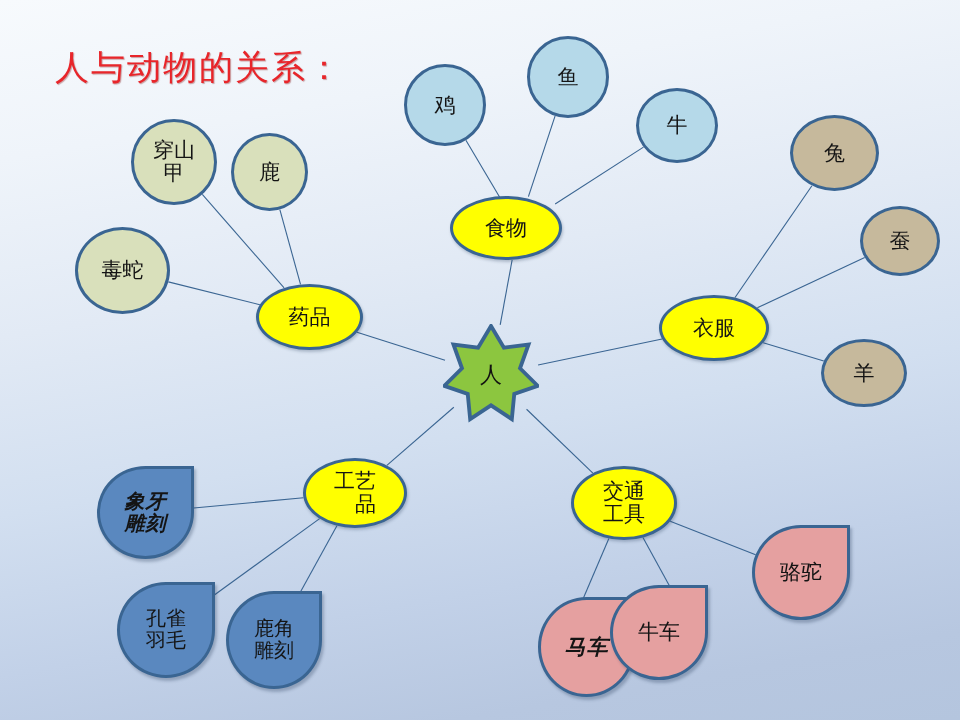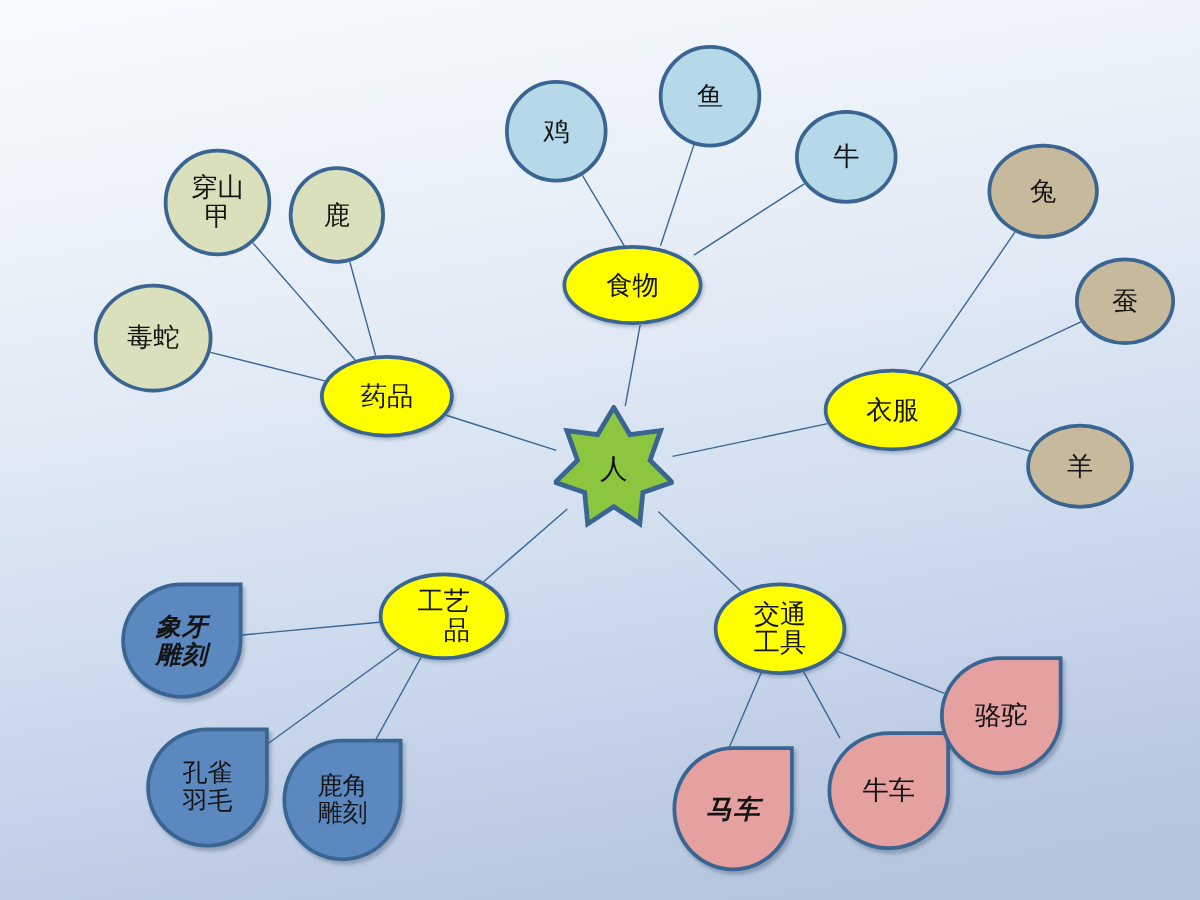--- a/index.html
+++ b/index.html
@@ -119,20 +119,21 @@
       <line x1="757.3766728886098" y1="307.71091106823087" x2="864.7238985095946" y2="257.5001119874477" stroke="#3a6592" stroke-width="1.1"></line>
       <line x1="763.1934955049953" y1="342.7580486514986" x2="823.7964586082766" y2="360.93893758248294" stroke="#3a6592" stroke-width="1.1"></line>
       <line x1="303.4901963472732" y1="497.7944685977478" x2="193.77304813072385" y2="508.0068045892644" stroke="#3a6592" stroke-width="1.1"></line>
       <line x1="319.6169531623788" y1="518.6480286600746" x2="205.38883435418188" y2="601.4483052564925" stroke="#3a6592" stroke-width="1.1"></line>
       <line x1="336.9178432934612" y1="525.8157658748296" x2="297.53253950236285" y2="597.292798680897" stroke="#3a6592" stroke-width="1.1"></line>
       <line x1="608.8566708762305" y1="538.45755111907" x2="582.0436847796042" y2="601.2391771014147" stroke="#3a6592" stroke-width="1.1"></line>
       <line x1="642.9454024036103" y1="537.5553466375708" x2="672.0036666907394" y2="590.5559836119822" stroke="#3a6592" stroke-width="1.1"></line>
       <line x1="670.1944453211651" y1="521.1384968916439" x2="755.5842371558373" y2="554.6672569623203" stroke="#3a6592" stroke-width="1.1"></line>
     </svg>
 
+  <div class="title">人与动物的关系：</div>
 
   <div id="nodes">
       <div class="center-star" style="left: 443px; top: 324px; width: 96px; height: 102px;">
         <svg width="96" height="102" viewBox="0 0 100 102">
           <polygon points="50.00,0.00 63.45,22.51 89.09,19.20 80.22,43.96 98.75,62.35 74.24,70.71 71.69,96.95 50.00,82.62 28.31,96.95 25.76,70.71 1.25,62.35 19.78,43.96 10.91,19.20 36.55,22.51" fill="#8cc63f" stroke="#3a6592" stroke-width="4"></polygon>
         </svg>
         <span class="star-label">人</span>
       </div>
       <div class="node ellipse hub" style="left: 450px; top: 196px; width: 112px; height: 64px;"><span>食物</span></div>
       <div class="node ellipse hub" style="left: 256px; top: 284px; width: 107px; height: 66px;"><span>药品</span></div>
@@ -151,17 +152,17 @@
       <div class="node ellipse cloth" style="left: 790px; top: 115px; width: 89px; height: 76px;"><span>兔</span></div>
       <div class="node ellipse cloth" style="left: 860px; top: 206px; width: 80px; height: 70px;"><span>蚕</span></div>
       <div class="node ellipse cloth" style="left: 821px; top: 339px; width: 86px; height: 68px;"><span>羊</span></div>
       <div class="node craft handwritten" style="left: 97px; top: 466px; width: 97px; height: 93px;"><span>象牙
 雕刻</span></div>
       <div class="node craft" style="left: 117px; top: 582px; width: 98px; height: 96px;"><span>孔雀
 羽毛</span></div>
       <div class="node craft" style="left: 226px; top: 591px; width: 96px; height: 98px;"><span>鹿角
 雕刻</span></div>
       <div class="node transport handwritten" style="left: 538px; top: 597px; width: 97px; height: 100px; font-style: italic;"><span>马车</span></div>
-      <div class="node transport" style="left: 662px; top: 585px; width: 98px; height: 95px;"><span>牛车</span></div>
+      <div class="node transport" style="left: 610px; top: 585px; width: 98px; height: 95px;"><span>牛车</span></div>
       <div class="node transport" style="left: 752px; top: 525px; width: 98px; height: 95px; text-align: center;"><span>骆驼</span></div>
     </div>
 
 </div>
 
 </body></html>

